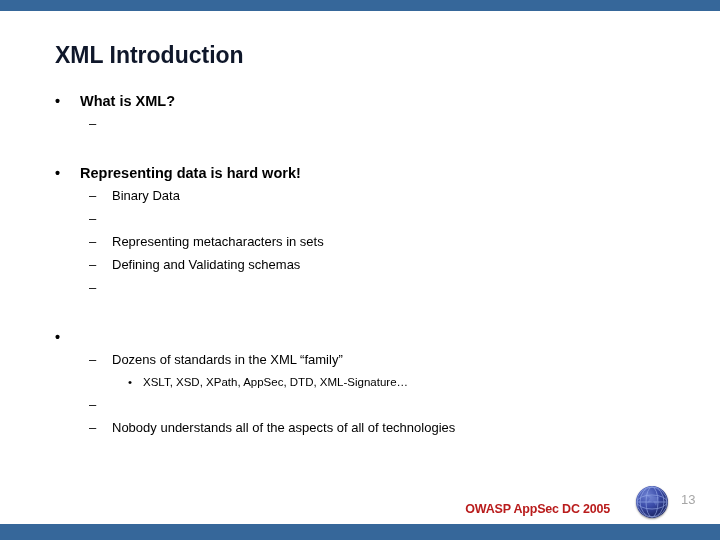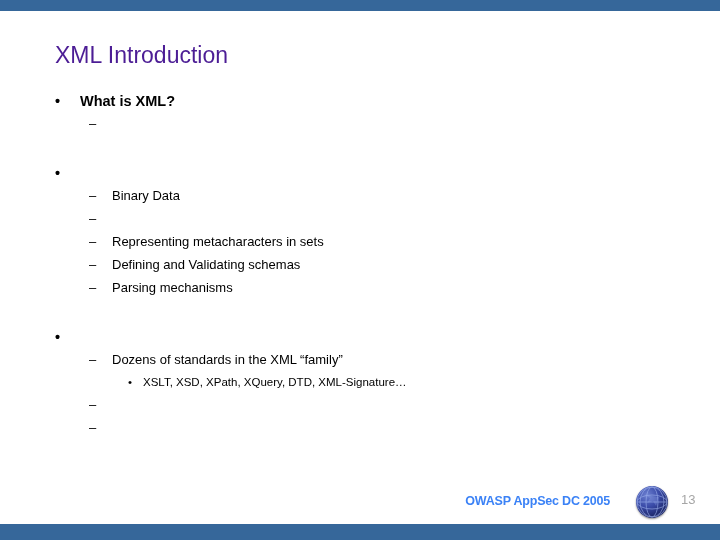--- a/index.html
+++ b/index.html
@@ -33,22 +33,22 @@
   .bar-bottom {
     top: 524px;
     height: 16px;
   }
   
   .slide-title {
     position: absolute;
     left: 55px;
     top: 42px;
     font-size: 23px;
-    font-weight: normal;
-    color: #4c1d95;
+    font-weight: bold;
+    color: #0f172a;
     letter-spacing: 0px;
     white-space: nowrap;
   }
   
   .body {
     position: absolute;
     left: 0;
     top: 90px;
     width: 720px;
   }
@@ -115,24 +115,24 @@
   .footer {
     position: absolute;
     left: 0;
     top: 490px;
     width: 720px;
     height: 34px;
   }
   .footer-text {
     position: absolute;
     right: 110px;
-    top: 0;
+    top: 8px;
     font-size: 12.5px;
     font-weight: bold;
-    color: #3b82f6;
+    color: #b91c1c;
     line-height: 22px;
     white-space: nowrap;
     letter-spacing: -0.2px;
   }
   .footer-logo {
     position: absolute;
     left: 636px;
     top: -4px;
     width: 32px;
     height: 32px;
@@ -181,61 +181,62 @@
       <div class="lvl2">
         <span class="marker">–</span>
       </div>
     </div>
 
     <div class="gap-lg"></div>
 
     <div class="group">
       <div class="lvl1">
         <span class="marker">•</span>
+        <span>Representing data is hard work!</span>
       </div>
       <div class="lvl2">
         <span class="marker">–</span>
         <span>Binary Data</span>
       </div>
       <div class="lvl2">
         <span class="marker">–</span>
       </div>
       <div class="lvl2">
         <span class="marker">–</span>
         <span>Representing metacharacters in sets</span>
       </div>
       <div class="lvl2">
         <span class="marker">–</span>
         <span>Defining and Validating schemas</span>
       </div>
       <div class="lvl2">
         <span class="marker">–</span>
-        <span>Parsing mechanisms</span>
       </div>
     </div>
 
     <div class="gap-lg"></div>
 
     <div class="group">
       <div class="lvl1">
         <span class="marker">•</span>
       </div>
       <div class="lvl2">
         <span class="marker">–</span>
         <span>Dozens of standards in the XML “family”</span>
       </div>
       <div class="lvl3">
         <span class="marker">•</span>
-        <span>XSLT, XSD, XPath, XQuery, DTD, XML-Signature…</span>
-      </div>
-      <div class="lvl2">
-        <span class="marker">–</span>
-      </div>
-      <div class="lvl2">
-        <span class="marker">–</span>
+        <span>XSLT, XSD, XPath, AppSec, DTD, XML-Signature…</span>
+      </div>
+      <div class="lvl2">
+        <span class="marker">–</span>
+      </div>
+      <div class="lvl2">
+        <span class="marker">–</span>
+        <span>Nobody understands all of the aspects of all of technologies</span>
       </div>
     </div>
 
   </div>
 
   <div class="footer">
     <div class="footer-text">OWASP AppSec DC 2005</div>
     <div class="footer-logo">
       <div class="globe">
         <svg width="32" height="32" viewBox="0 0 32 32">

